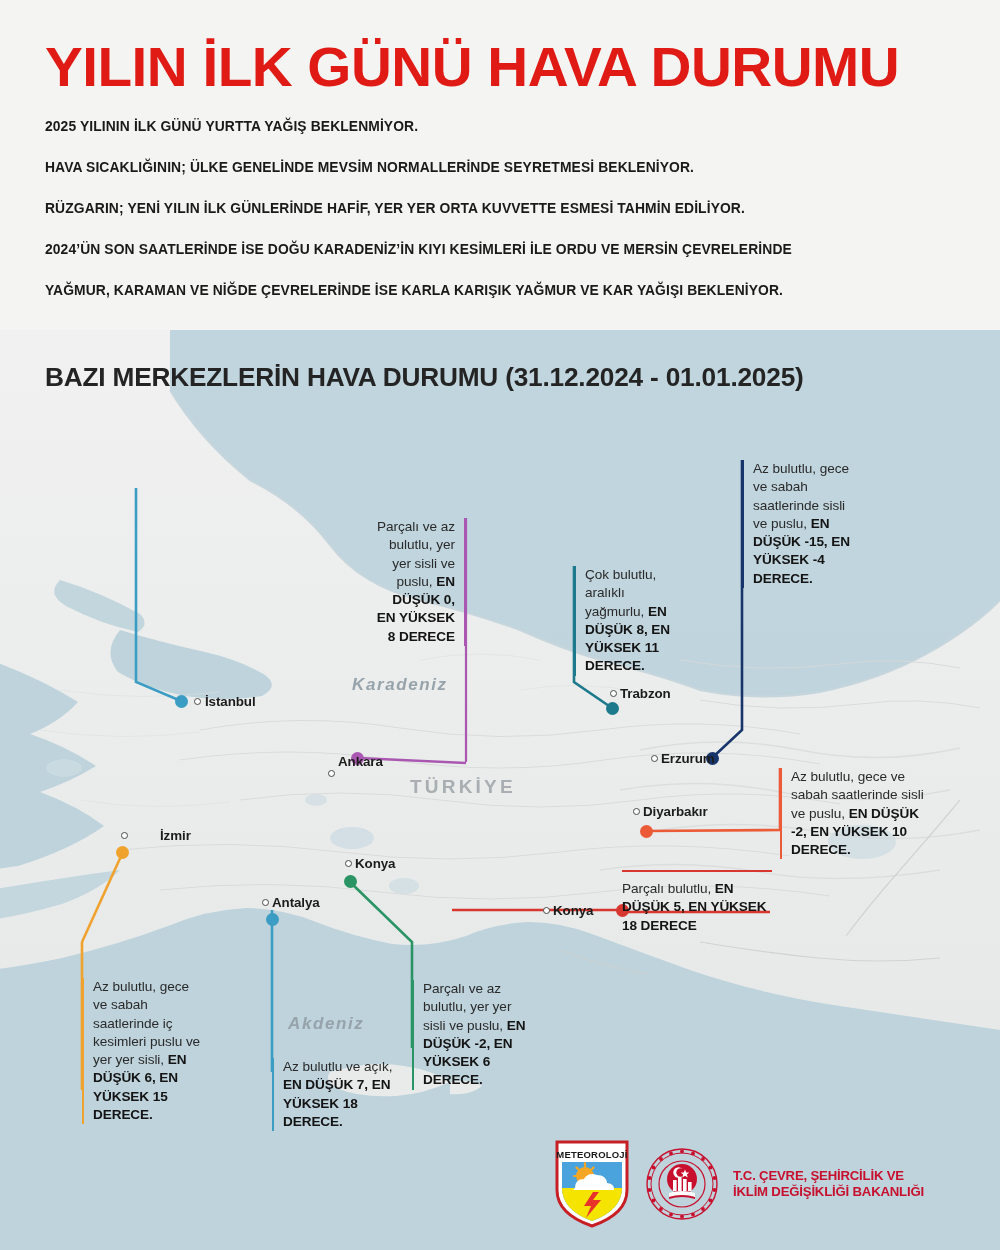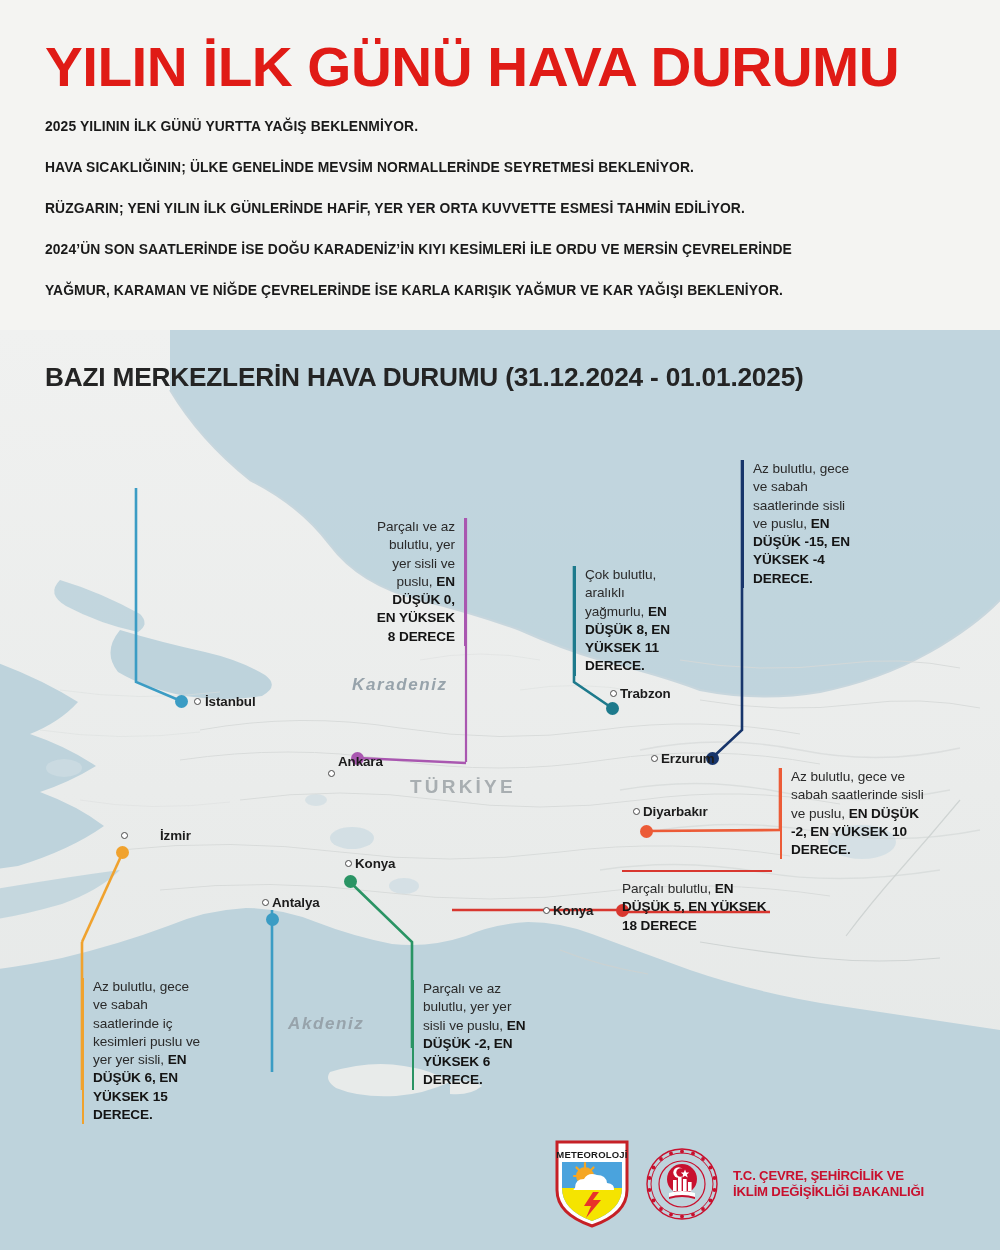--- a/index.html
+++ b/index.html
@@ -318,20 +318,24 @@
   <div class="callout" style="left:622px; top:870px; width:150px; border-top:2.6px solid #d8372f; padding-top:8px;">
     <span class="lead">Parçalı bulutlu,</span>
     <span class="temp">EN DÜŞÜK 5, EN YÜKSEK 18 DERECE</span>
   </div>
 
   <div class="callout bar-l" style="left:82px; top:930px; width:124px; border-color:#f0a22e;margin-top:48px;">
     <span class="lead">Az bulutlu, gece ve sabah saatlerinde iç kesimleri puslu ve yer yer sisli,</span>
     <span class="temp">EN DÜŞÜK 6, EN YÜKSEK 15 DERECE.</span>
   </div>
 
+  <div class="callout bar-l" style="left:272px; top:1058px; width:124px; border-color:#3b9cc4;">
+    <span class="lead">Az bulutlu ve açık,</span>
+    <span class="temp">EN DÜŞÜK 7, EN YÜKSEK 18 DERECE.</span>
+  </div>
 
   <div class="callout bar-l" style="left:412px; top:980px; width:122px; border-color:#2a9464;">
     <span class="lead">Parçalı ve az bulutlu, yer yer sisli ve puslu,</span>
     <span class="temp">EN DÜŞÜK -2, EN YÜKSEK 6 DERECE.</span>
   </div>
 
   <div class="city" style="left:175px; top:695px;">
     <span class="dot" style="background:#3b9cc4;"></span>
     <span class="ring" style="left:19px; top:3px;"></span>
     <span class="cname" style="left:30px; top:-1px;">İstanbul</span>

